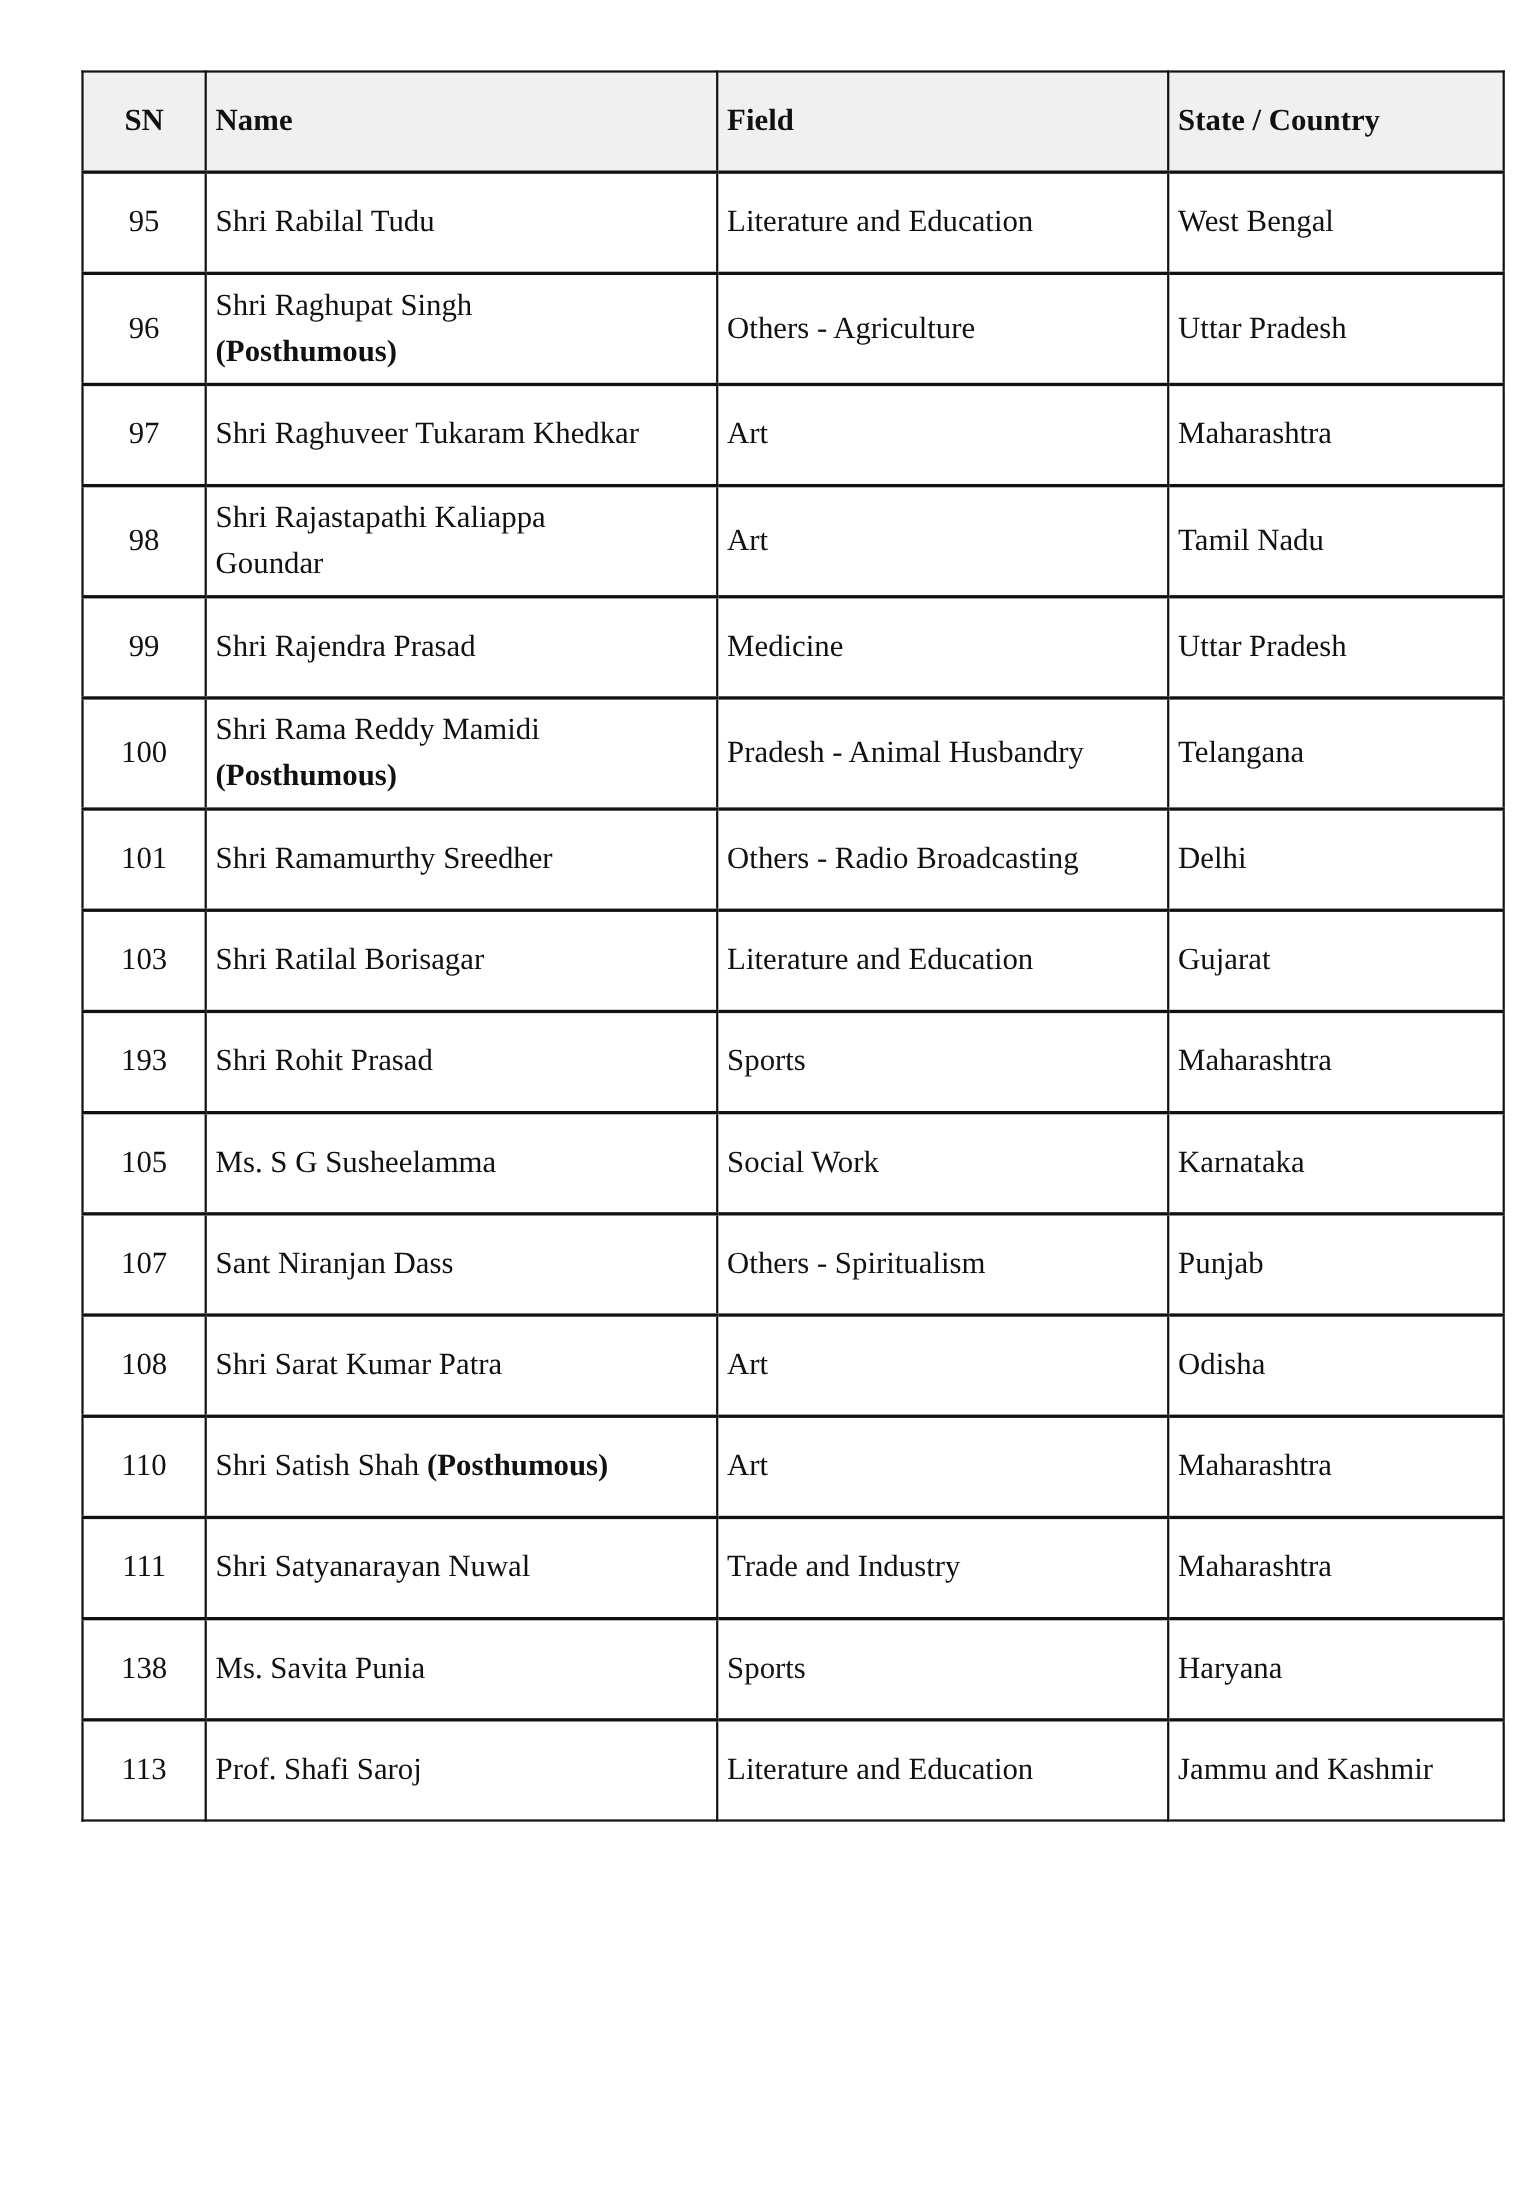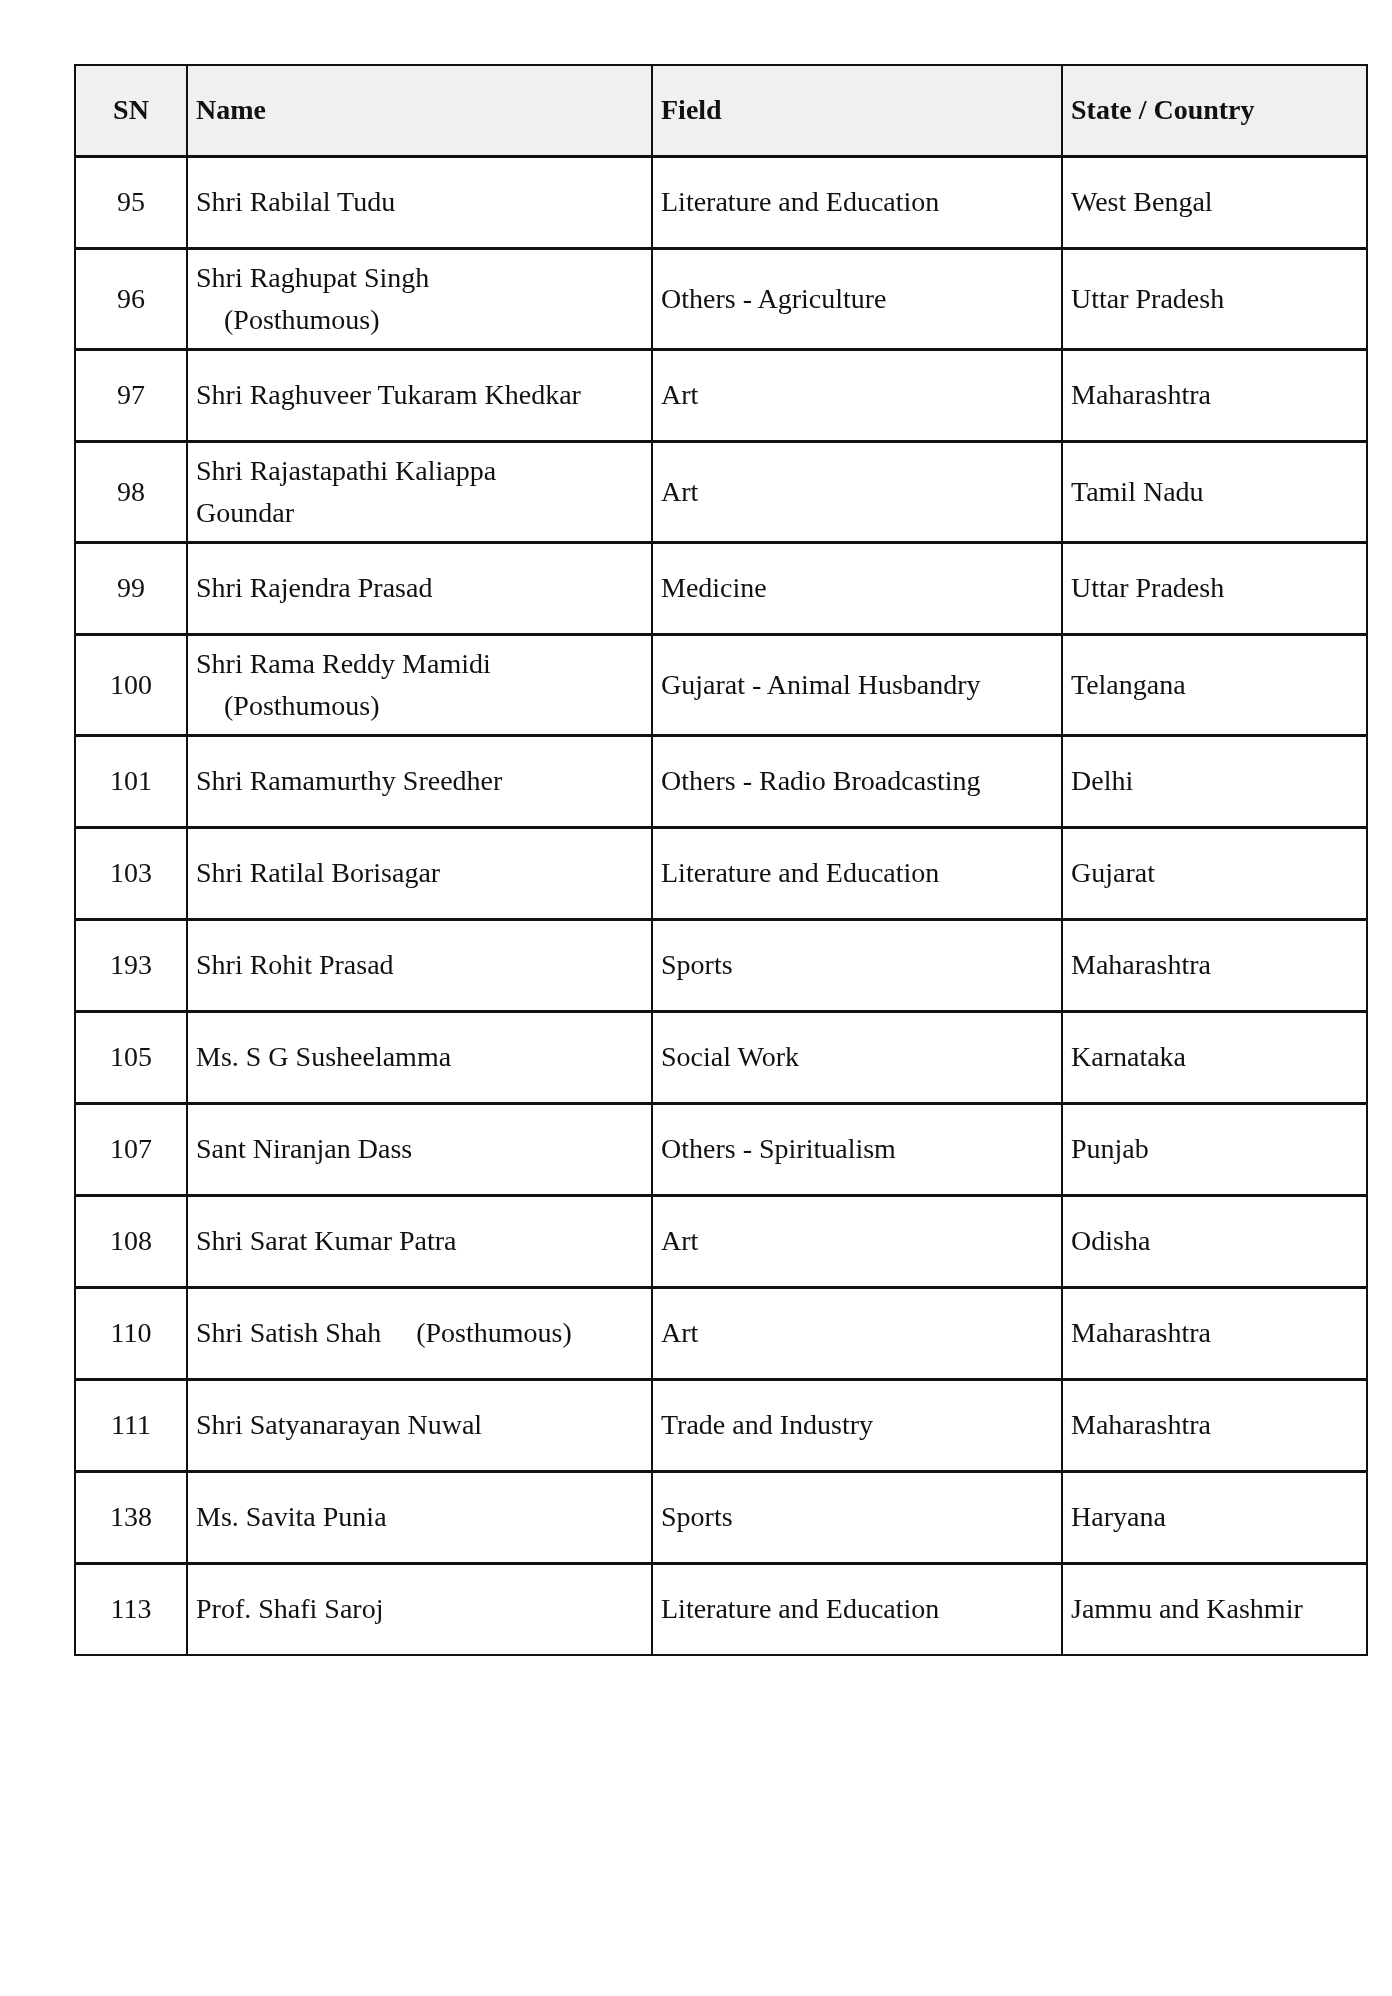--- a/index.html
+++ b/index.html
@@ -27,21 +27,21 @@
   table.awards thead tr { height: 91px; }
   table.awards th {
     background: #f0f0f0;
     font-weight: bold;
     border-bottom-width: 3px;
   }
   table.awards th.sn, table.awards td.sn { text-align: center; padding: 12px; }
   table.awards tbody tr { height: 92px; }
   table.awards tbody tr.two-line { height: 101px; }
   table.awards tbody td { border-top-width: 3px; }
-  .bold { font-weight: normal; margin-left: 28px; }
+  .bold { font-weight: bold; }
 </style>
 </head>
 <body>
 
 <table class="awards">
   <colgroup>
     <col class="c-sn">
       <col class="c-name">
       <col class="c-field">
       <col class="c-state">
@@ -81,21 +81,21 @@
       </tr>
       <tr>
         <td class="sn">99</td>
         <td><span>Shri Rajendra Prasad</span></td>
         <td>Medicine</td>
         <td>Uttar Pradesh</td>
       </tr>
       <tr class="two-line">
         <td class="sn">100</td>
         <td><span>Shri Rama Reddy Mamidi</span><br><span class="bold">(Posthumous)</span></td>
-        <td>Gujarat - Animal Husbandry</td>
+        <td>Pradesh - Animal Husbandry</td>
         <td>Telangana</td>
       </tr>
       <tr>
         <td class="sn">101</td>
         <td><span>Shri Ramamurthy Sreedher</span></td>
         <td>Others - Radio Broadcasting</td>
         <td>Delhi</td>
       </tr>
       <tr>
         <td class="sn">103</td>

